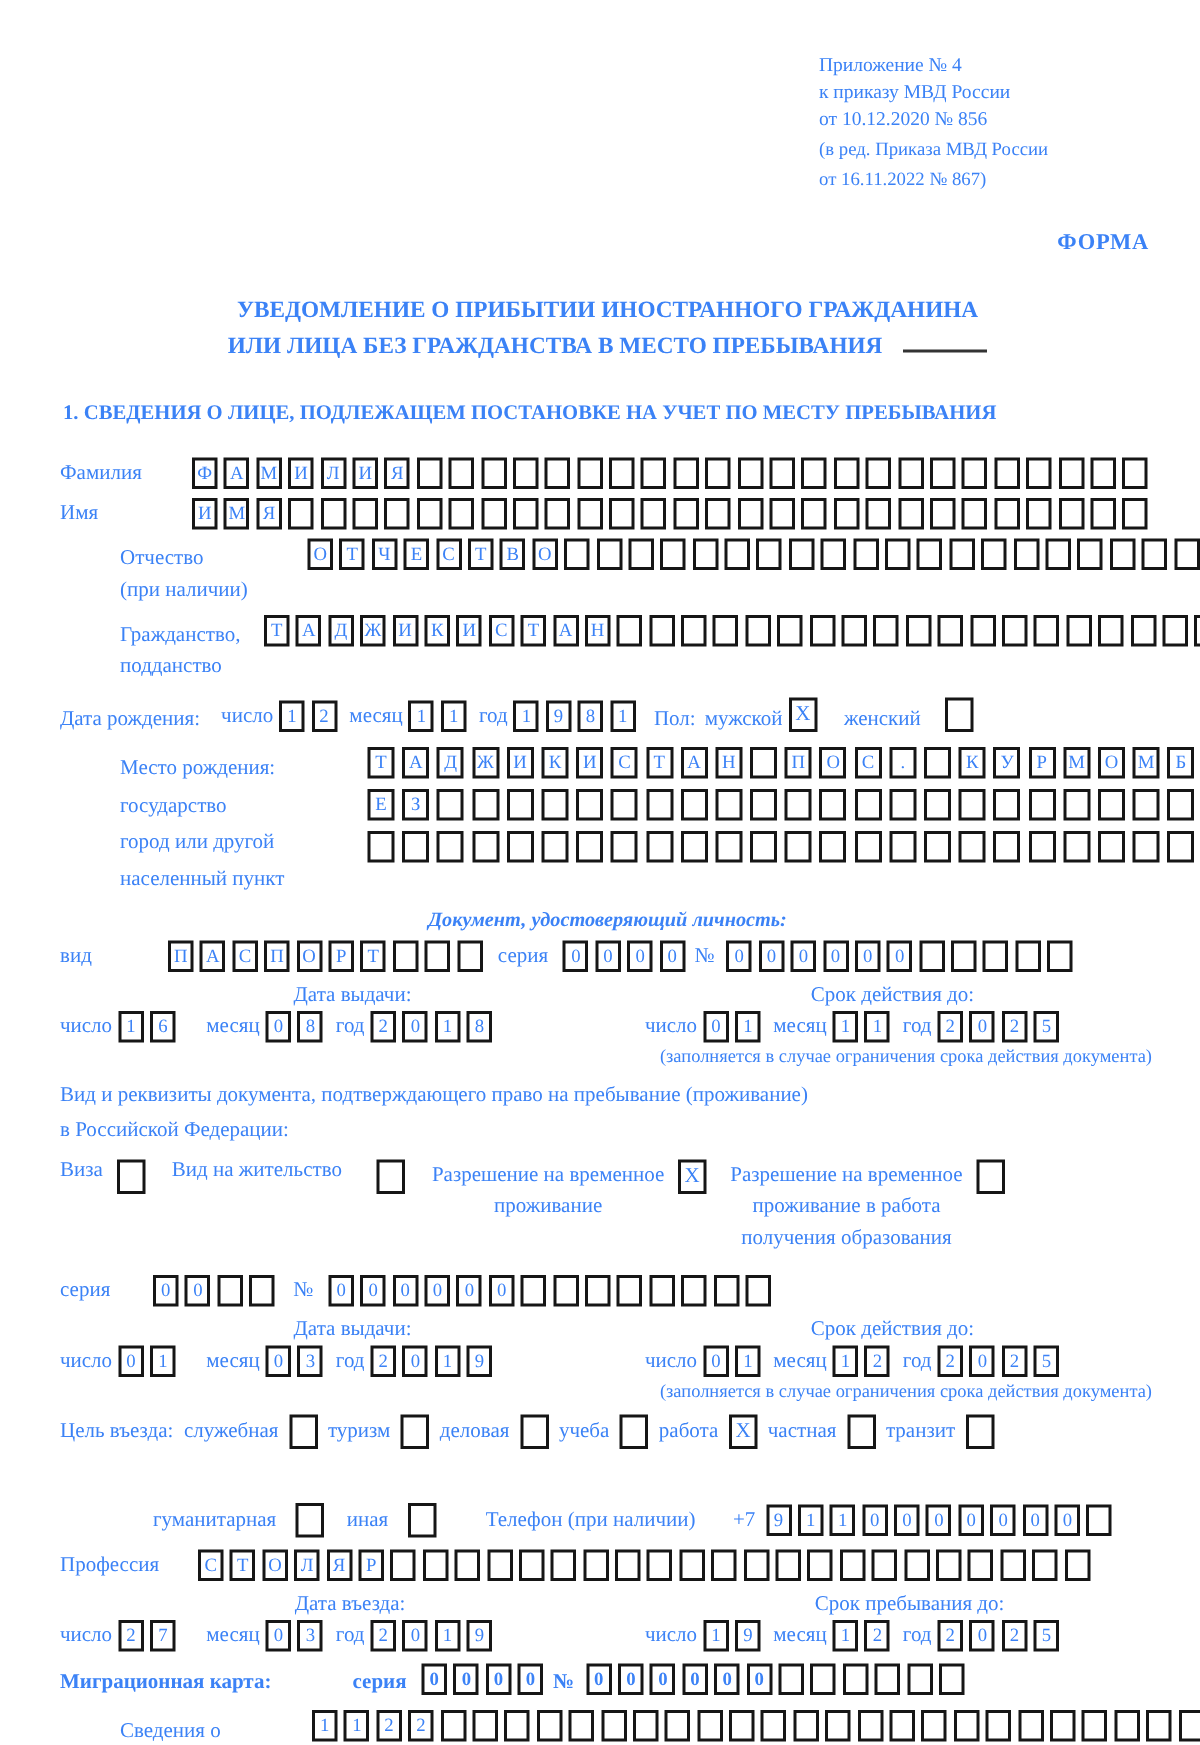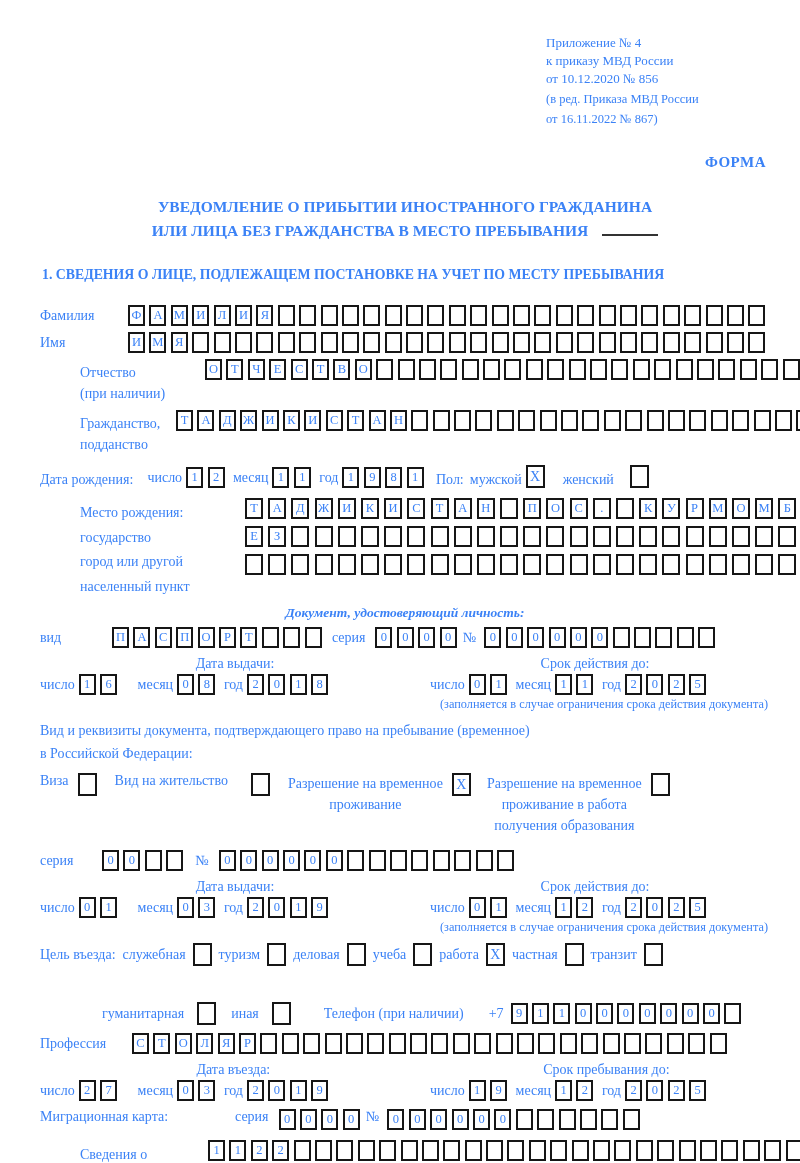--- a/index.html
+++ b/index.html
@@ -418,21 +418,21 @@
             <span class="cell">0</span>
             <span class="cell">2</span>
             <span class="cell">5</span>
           </span>
       </span>
     </span>
   </div>
   <div class="note">(заполняется в случае ограничения срока действия документа)</div>
 
   <div class="para">
-    <span>Вид и реквизиты документа, подтверждающего право на пребывание (временное)</span><br>
+    <span>Вид и реквизиты документа, подтверждающего право на пребывание (проживание)</span><br>
     <span>в Российской Федерации:</span>
   </div>
 
   <div class="permits">
     <span class="opt">
       <span class="lbl">Виза</span>
       <span class="checkbox"></span>
     </span>
     <span class="opt" style="margin-left:8px;">
       <span class="lbl">Вид на жительство</span>
@@ -648,21 +648,21 @@
         <span class="cells">
             <span class="cell">2</span>
             <span class="cell">0</span>
             <span class="cell">2</span>
             <span class="cell">5</span>
           </span>
       </span>
     </span>
   </div>
 
-  <div class="row" style="align-items:flex-start;margin-bottom:10px;">
+  <div class="row" style="align-items:flex-end;margin-bottom:10px;font-weight:bold;">
     <span class="lbl" style="width:195px;">Миграционная карта:</span>
     <span class="lbl" style="margin-right:10px;">серия</span>
     <span class="cells">
         <span class="cell">0</span>
         <span class="cell">0</span>
         <span class="cell">0</span>
         <span class="cell">0</span>
       </span>
     <span class="lbl" style="margin:0 8px 0 2px;">№</span>
     <span class="cells">

